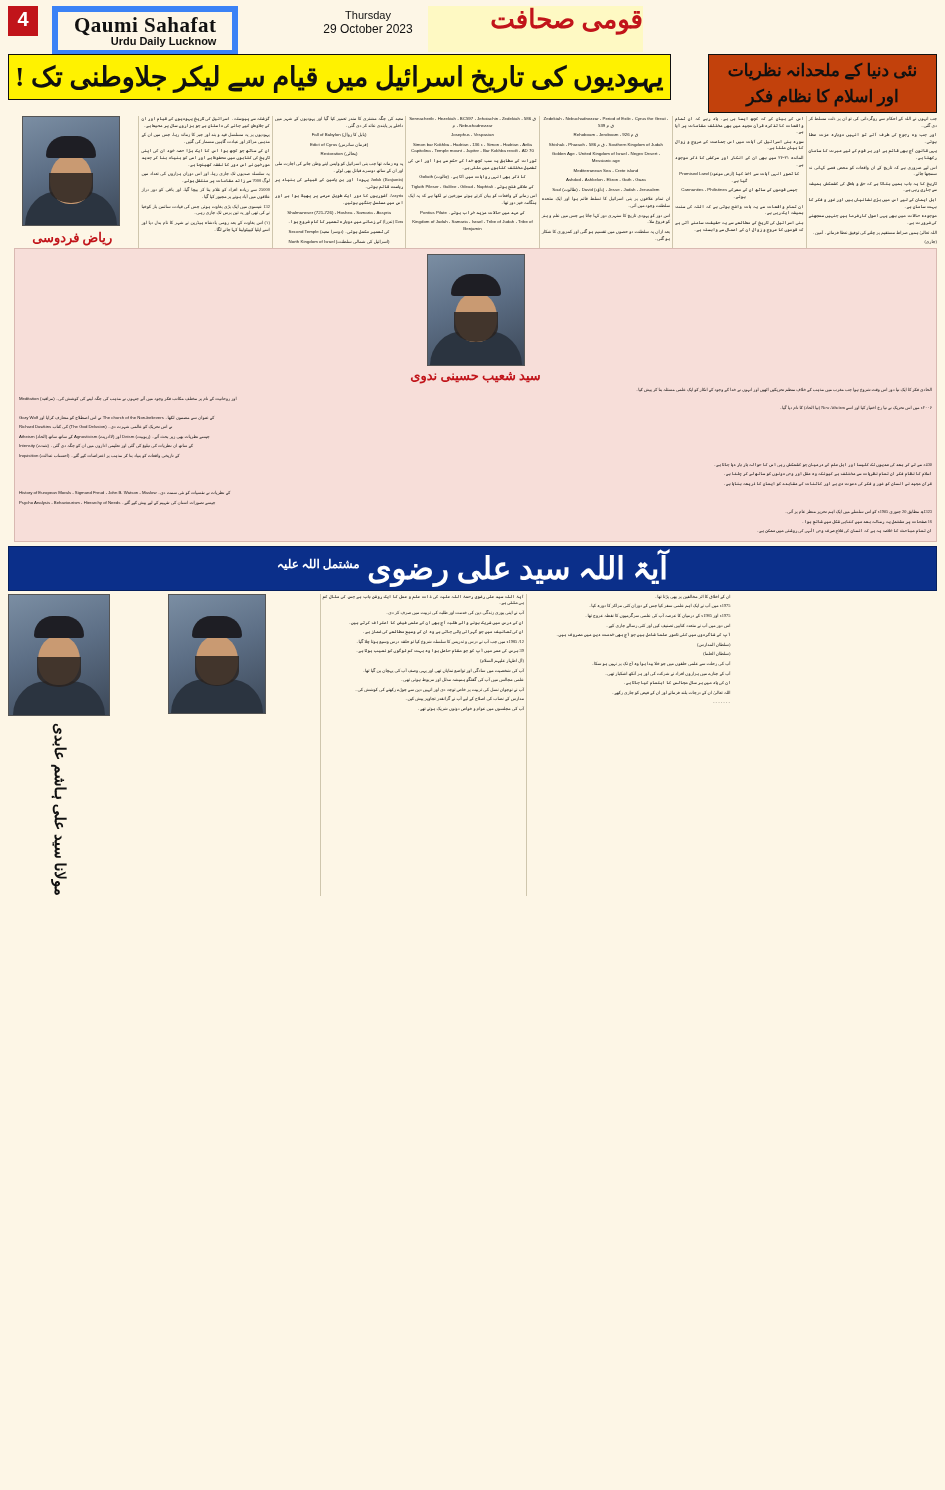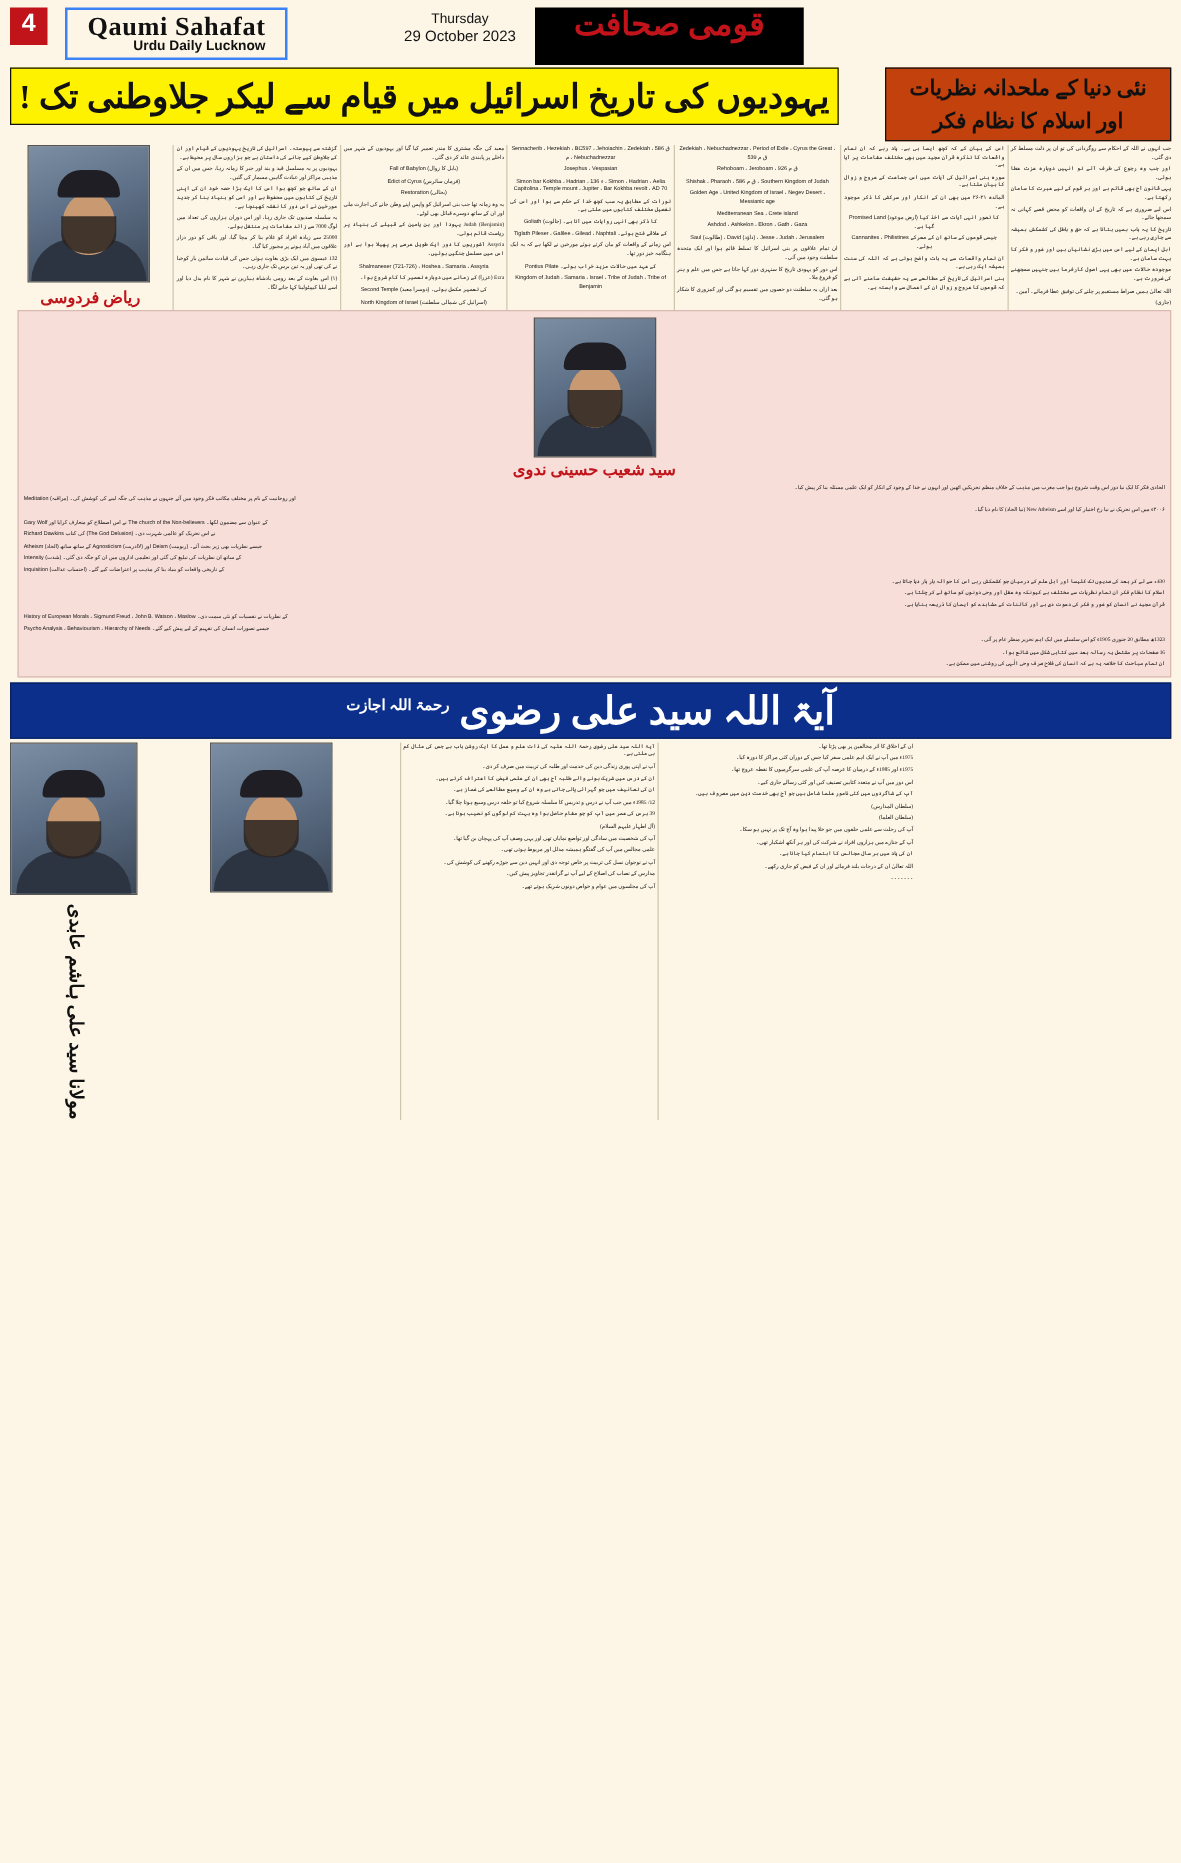--- a/index.html
+++ b/index.html
@@ -15,33 +15,33 @@
 
   
   .masthead{display:flex;align-items:stretch;height:46px;}
   .page-num{
     width:30px;background:#c1141a;color:#fff;font-family:"Liberation Sans",sans-serif;
     font-weight:bold;font-size:20px;display:flex;align-items:flex-start;justify-content:center;
     padding-top:2px;height:28px;
   }
   .masthead-left{flex:0 0 300px;display:flex;align-items:flex-start;}
   .paper-name{
-    border:2px solid #3b82f6;padding:2px 16px;margin-left:14px;text-align:center;line-height:1.05;
+    border:6px solid #3b82f6;padding:2px 16px;margin-left:14px;text-align:center;line-height:1.05;
   }
   .paper-name .en-title{font-family:"Liberation Serif",serif;font-weight:bold;font-size:21px;letter-spacing:.5px;}
   .paper-name .en-sub{font-family:"Liberation Sans",sans-serif;font-weight:bold;font-size:11px;text-align:right;}
   .masthead-date{
     flex:0 0 120px;text-align:center;font-family:"Liberation Sans",sans-serif;font-size:12px;line-height:1.3;
     padding-top:2px;
   }
   .masthead-date .d-day{font-size:11px;}
   .masthead-date .d-date{font-size:12px;}
   .masthead-mid{flex:1;text-align:center;font-size:16px;padding-top:4px;direction:rtl;}
   .masthead-right{
-    flex:0 0 215px;text-align:center;background:#000000;
+    flex:0 0 215px;background:#fef9c3;
   }
   .masthead-right .ur-title{color:#c1141a;font-size:26px;font-weight:bold;direction:rtl;line-height:1.1;}
 
   
   .top-row{display:flex;align-items:flex-start;margin-top:2px;gap:31px;}
   .banner-left{flex:1;background:#fff200;border:1px solid #111;padding:4px 6px;text-align:center;}
   .banner-left .headline{
     direction:rtl;font-size:27px;font-weight:bold;line-height:1.35;color:#111;
   }
   .banner-right{
@@ -244,21 +244,21 @@
         <p>16 صفحات پر مشتمل یہ رسالہ بعد میں کتابی شکل میں شائع ہوا۔</p>
         <p>ان تمام مباحث کا خلاصہ یہ ہے کہ انسان کی فلاح صرف وحی الٰہی کی روشنی میں ممکن ہے۔</p>
       </div>
     </div>
   </div>
 
   <div class="lower">
     <div class="lower-main">
       <div class="lower-title">
         <span>آیۃ اللہ سید علی رضوی</span>
-        <small>رحمۃ اللہ اجازت</small>
+        <small>مشتمل اللہ علیہ</small>
       </div>
 
       <div class="lower-cols">
         <div class="lower-side">
           <div class="photo">
             <div class="body"></div>
             <div class="face"></div>
             <div class="beard"></div>
             <div class="cap"></div>
           </div>

